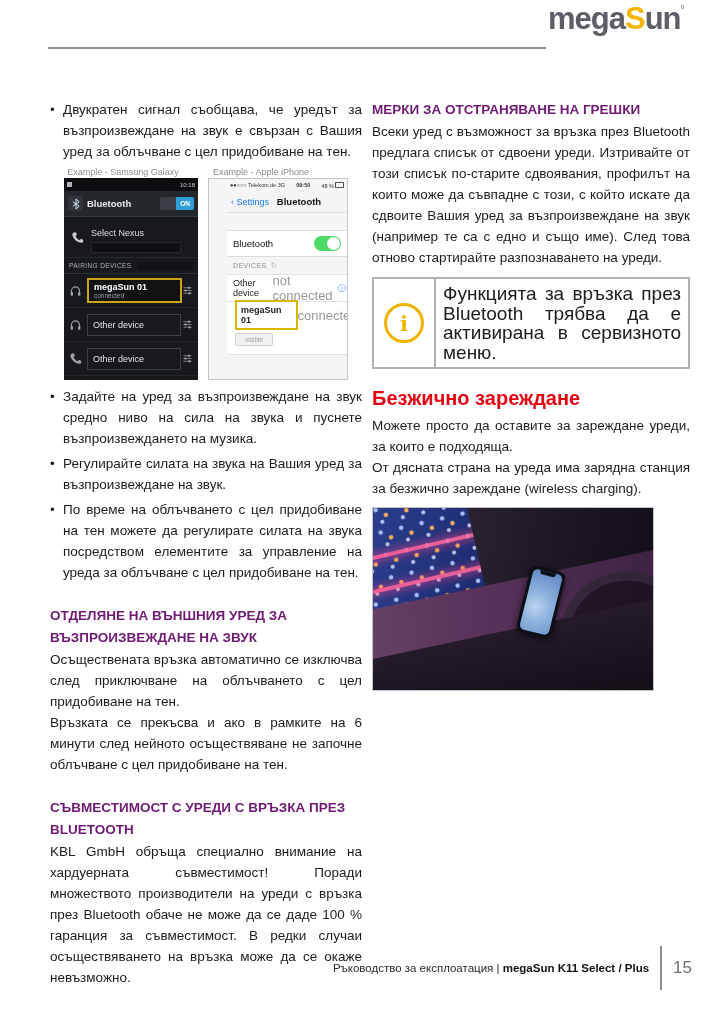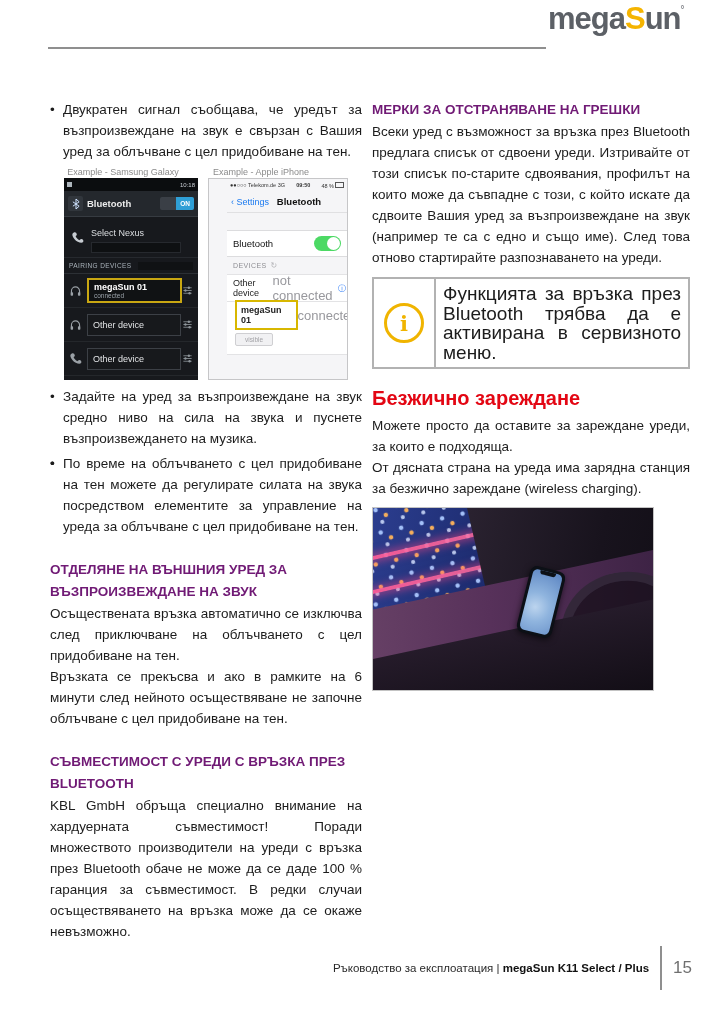--- a/index.html
+++ b/index.html
@@ -274,20 +274,21 @@
         </div>
       </div>
     </div>
 
     <div class="bullet para">
       <span class="dot">•</span>
       <span>Задайте на уред за възпроизвеждане на звук средно ниво на сила на звука и пуснете възпроизвеждането на музика.</span>
     </div>
     <div class="bullet para">
       <span class="dot">•</span>
+      <span>Регулирайте силата на звука на Вашия уред за възпроизвеждане на звук.</span>
     </div>
     <div class="bullet para">
       <span class="dot">•</span>
       <span>По време на облъчването с цел придобиване на тен можете да регулирате силата на звука посредством елементите за управление на уреда за облъчване с цел придобиване на тен.</span>
     </div>
 
     <div class="h-sect mt22">ОТДЕЛЯНЕ НА ВЪНШНИЯ УРЕД ЗА ВЪЗПРОИЗВЕЖДАНЕ НА ЗВУК</div>
     <div class="para">Осъществената връзка автоматично се изключва след приключване на облъчването с цел придобиване на тен.</div>
     <div class="para">Връзката се прекъсва и ако в рамките на 6 минути след нейното осъществяване не започне облъчване с цел придобиване на тен.</div>
 

